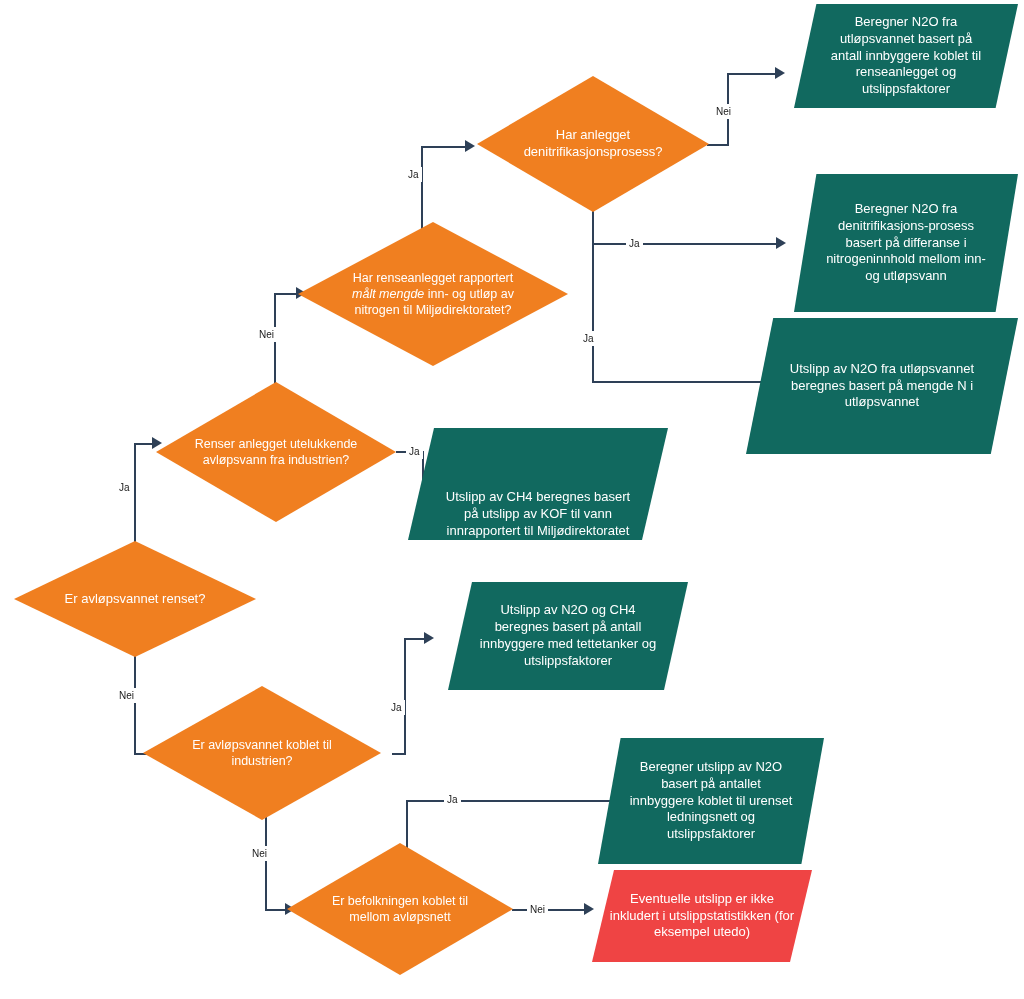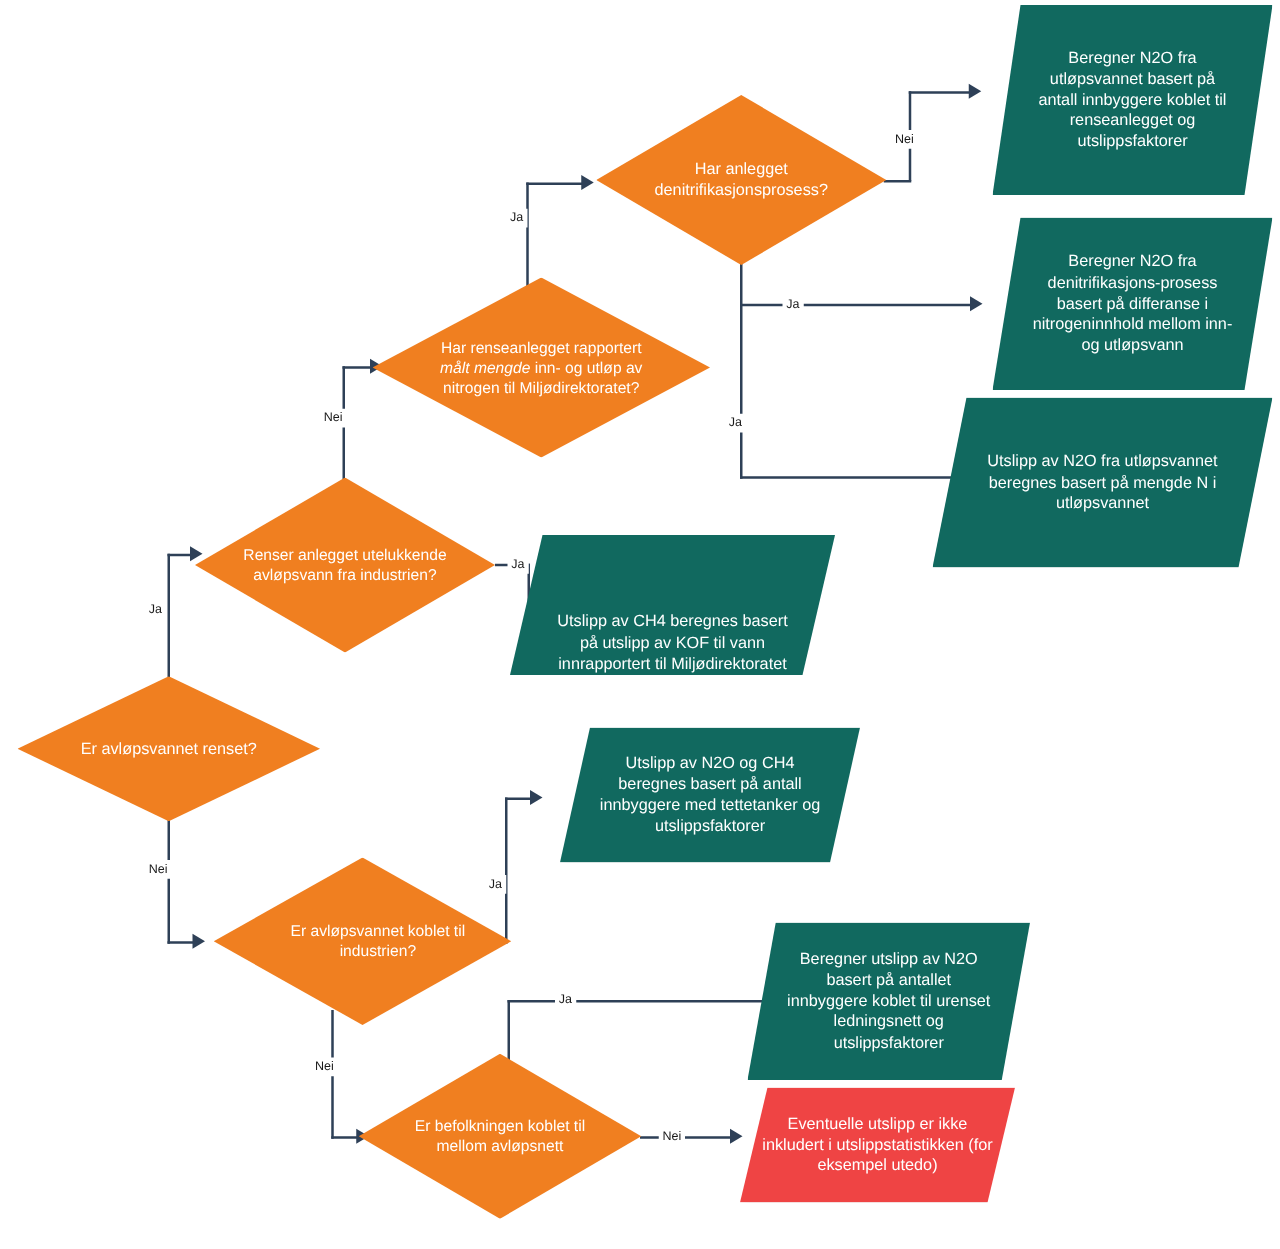--- a/index.html
+++ b/index.html
@@ -133,35 +133,35 @@
       <span>avløpsvann fra industrien?</span>
     </div>
   </div>
 
   <div class="node diamond" style="left:14px;top:541px;width:242px;height:116px;">
     <div class="txt fs13">
       <span>Er avløpsvannet renset?</span>
     </div>
   </div>
 
-  <div class="node diamond" style="left:171px;top:686px;width:238px;height:134px;justify-content:flex-end;">
+  <div class="node diamond" style="left:143px;top:686px;width:238px;height:134px;">
     <div class="txt fs12p5" style="width:88%;">
       <span>Er avløpsvannet koblet til</span><br>
       <span>industrien?</span>
     </div>
   </div>
 
   <div class="node diamond" style="left:287px;top:843px;width:226px;height:132px;">
     <div class="txt fs12p5" style="width:88%;">
       <span>Er befolkningen koblet til</span><br>
       <span>mellom avløpsnett</span>
     </div>
   </div>
 
-  <div class="node para" style="left:794px;top:4px;width:224px;height:152px;">
+  <div class="node para" style="left:794px;top:4px;width:224px;height:104px;">
     <div class="txt fs13">Beregner N2O fra utløpsvannet basert på antall innbyggere koblet til renseanlegget og utslippsfaktorer</div>
   </div>
 
   <div class="node para" style="left:794px;top:174px;width:224px;height:138px;">
     <div class="txt fs13">Beregner N2O fra denitrifikasjons-prosess basert på differanse i nitrogeninnhold mellom inn- og utløpsvann</div>
   </div>
 
   <div class="node para" style="left:746px;top:318px;width:272px;height:136px;">
     <div class="txt fs13">Utslipp av N2O fra utløpsvannet beregnes basert på mengde N i utløpsvannet</div>
   </div>

